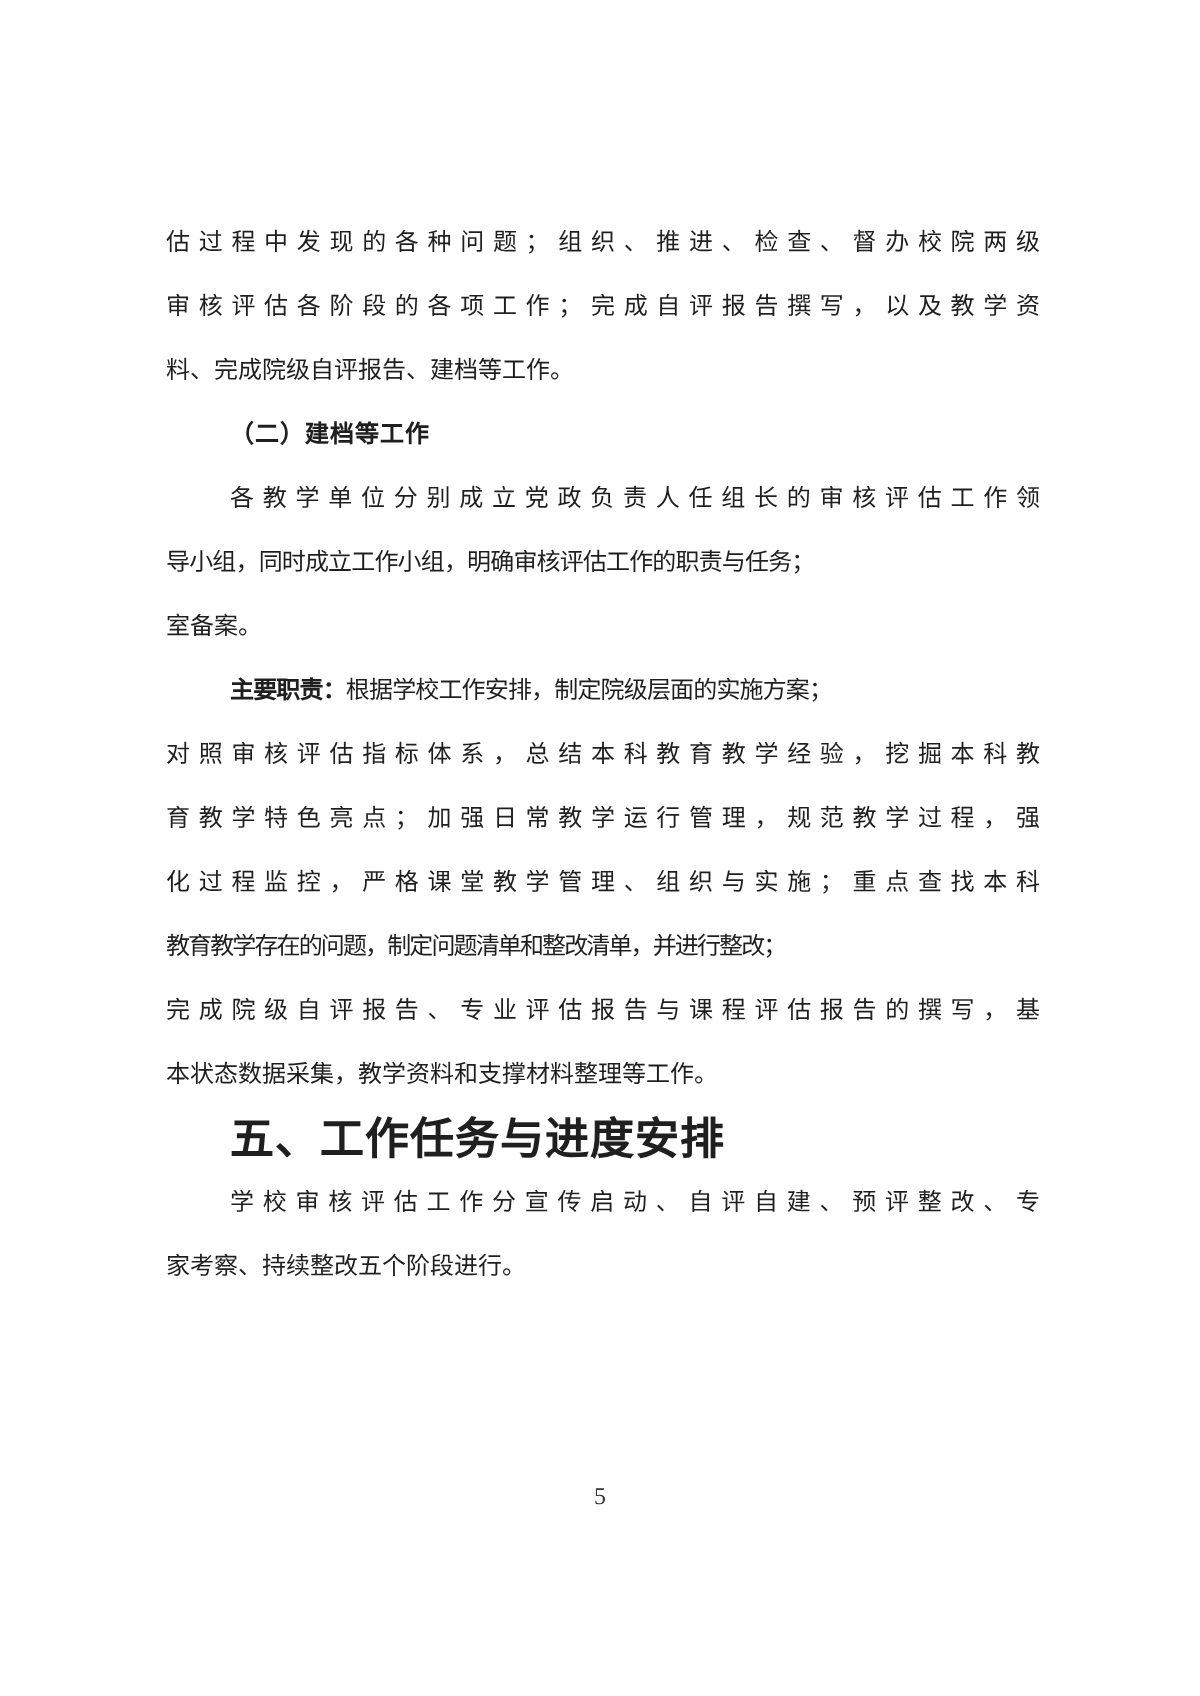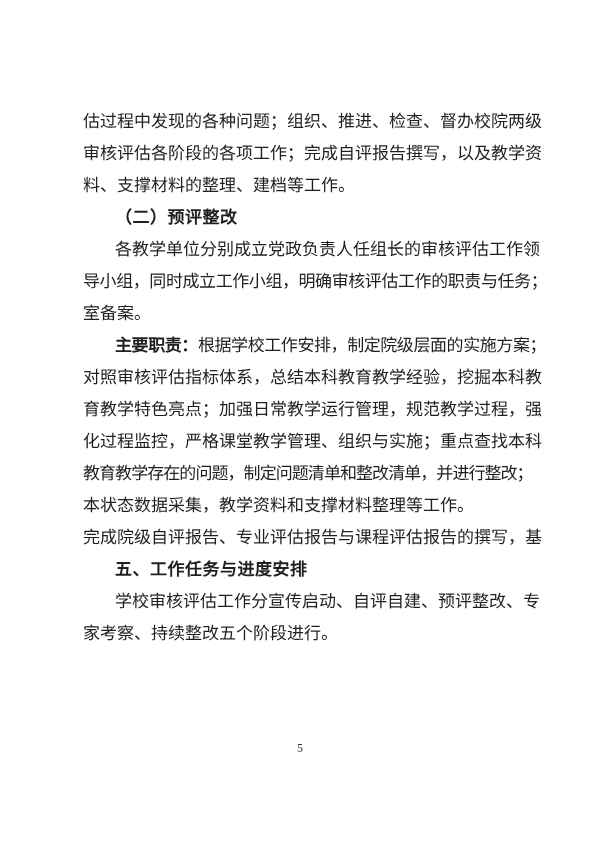--- a/index.html
+++ b/index.html
@@ -19,47 +19,48 @@
   .text-block {
     position: absolute;
     left: 83px;
     top: 106px;
     width: 437px;
   }
   
   .ln {
     height: 32px;
     line-height: 32px;
-    font-size: 17px;
+    font-size: 12px;
     text-align: justify;
     text-align-last: justify;
     text-justify: inter-character;
     word-break: break-all;
     white-space: nowrap;
     overflow: visible;
+    font-family: Liberation Mono, monospace;
   }
   
   .el { text-align-last: left; }
   
   .ind { text-indent: 32px; }
   
   .t28 { text-align-last: left; letter-spacing: -0.42px; }
   
   .t29 { text-align-last: left; letter-spacing: -0.94px; }
   
   .hk {
     font-weight: bold;
     text-align-last: left;
     letter-spacing: 0.5px;
   }
   
   .hh {
     font-weight: bold;
     font-family: "Liberation Sans", sans-serif;
-    font-size: 17px;
+    font-size: 22px;
     text-align-last: left;
     letter-spacing: 0.5px;
   }
   .b { font-weight: bold; }
   .page-number {
     position: absolute;
     left: 0;
     top: 740px;
     width: 100%;
     text-align: center;
@@ -70,35 +71,35 @@
   }
 </style>
 </head>
 <body>
 
 <div class="page">
   <div class="text-block">
 
     <div class="ln">估过程中发现的各种问题；组织、推进、检查、督办校院两级</div>
     <div class="ln">审核评估各阶段的各项工作；完成自评报告撰写，以及教学资</div>
-    <div class="ln el">料、支撑材料的整理、建档等工作。</div>
+    <div class="ln el">料、完成院级自评报告、建档等工作。</div>
 
-    <div class="ln hk ind">（二）预评整改</div>
+    <div class="ln hk ind">（二）建档等工作</div>
 
     <div class="ln ind">各教学单位分别成立党政负责人任组长的审核评估工作领</div>
     <div class="ln t28">导小组，同时成立工作小组，明确审核评估工作的职责与任务；</div>
     <div class="ln el">室备案。</div>
 
     <div class="ln ind t28"><span class="b">主要职责：</span><span>根据学校工作安排，制定院级层面的实施方案；</span></div>
     <div class="ln">对照审核评估指标体系，总结本科教育教学经验，挖掘本科教</div>
     <div class="ln">育教学特色亮点；加强日常教学运行管理，规范教学过程，强</div>
     <div class="ln">化过程监控，严格课堂教学管理、组织与实施；重点查找本科</div>
     <div class="ln t29">教育教学存在的问题，制定问题清单和整改清单，并进行整改；</div>
+    <div class="ln">完成院级自评报告、专业评估报告与课程评估报告的撰写，基</div>
     <div class="ln el">本状态数据采集，教学资料和支撑材料整理等工作。</div>
-    <div class="ln">完成院级自评报告、专业评估报告与课程评估报告的撰写，基</div>
 
     <div class="ln hh ind">五、工作任务与进度安排</div>
 
     <div class="ln ind">学校审核评估工作分宣传启动、自评自建、预评整改、专</div>
     <div class="ln el">家考察、持续整改五个阶段进行。</div>
 
 
   </div>
 
   <div class="page-number">5</div>

